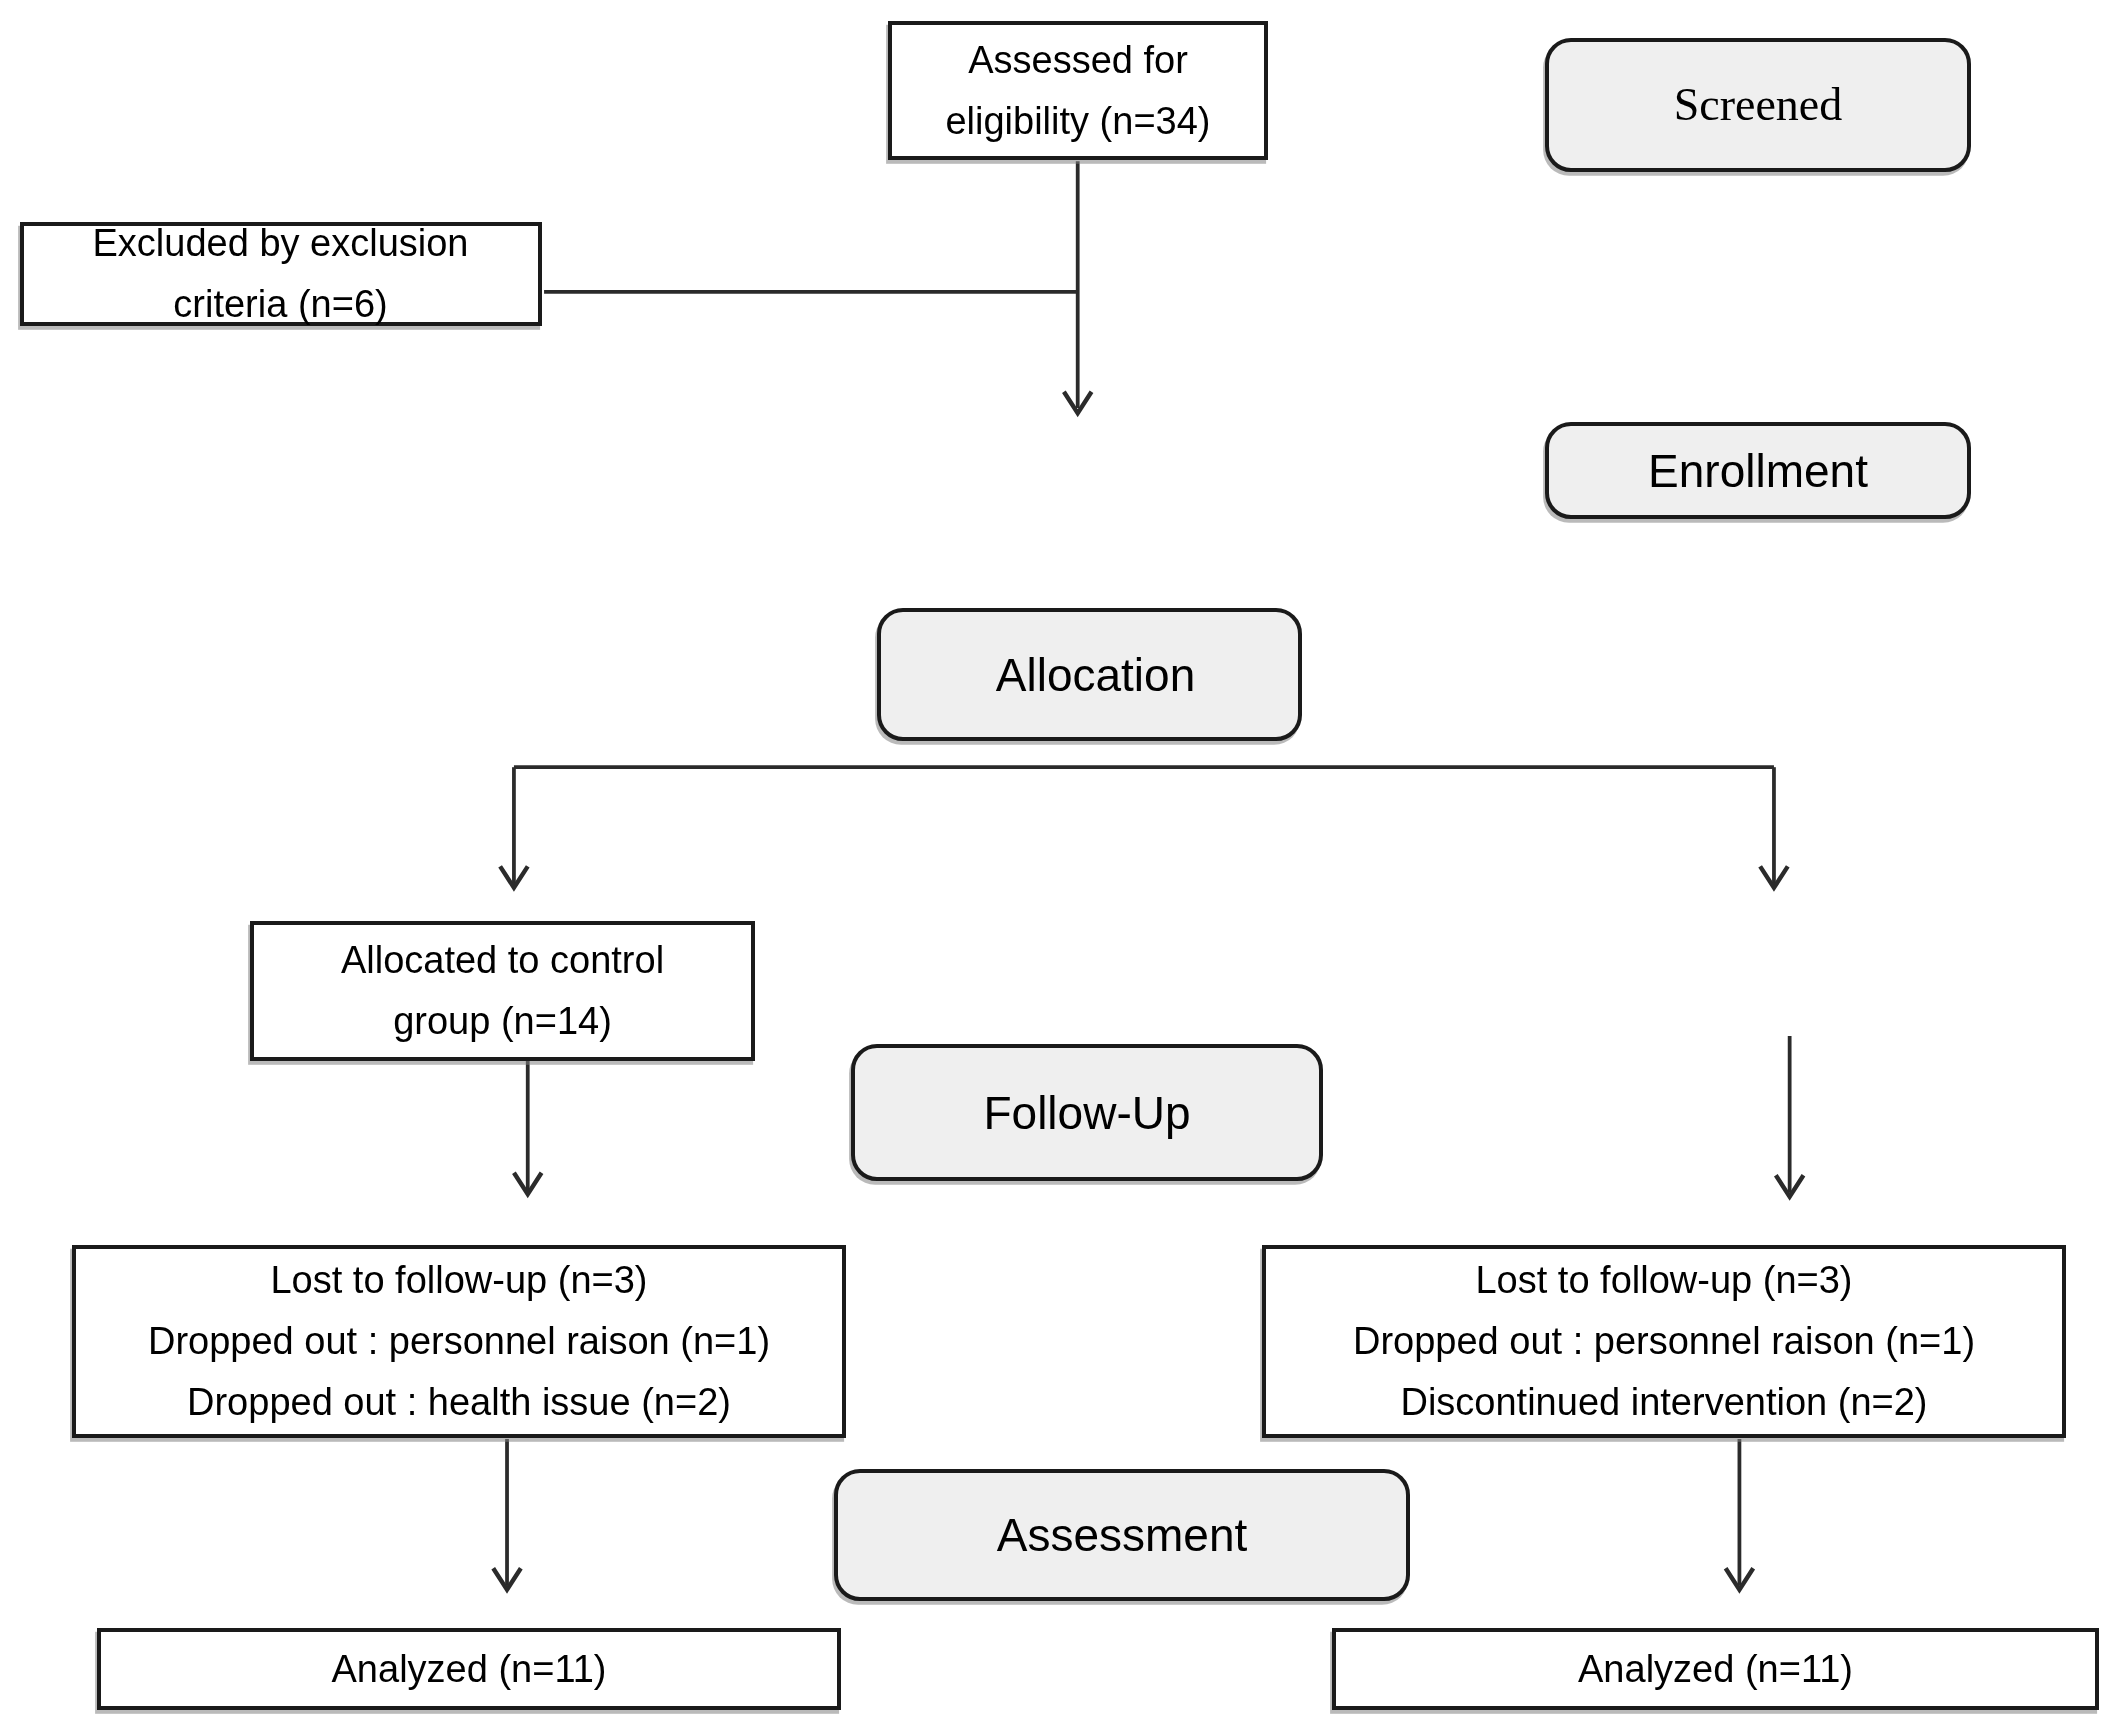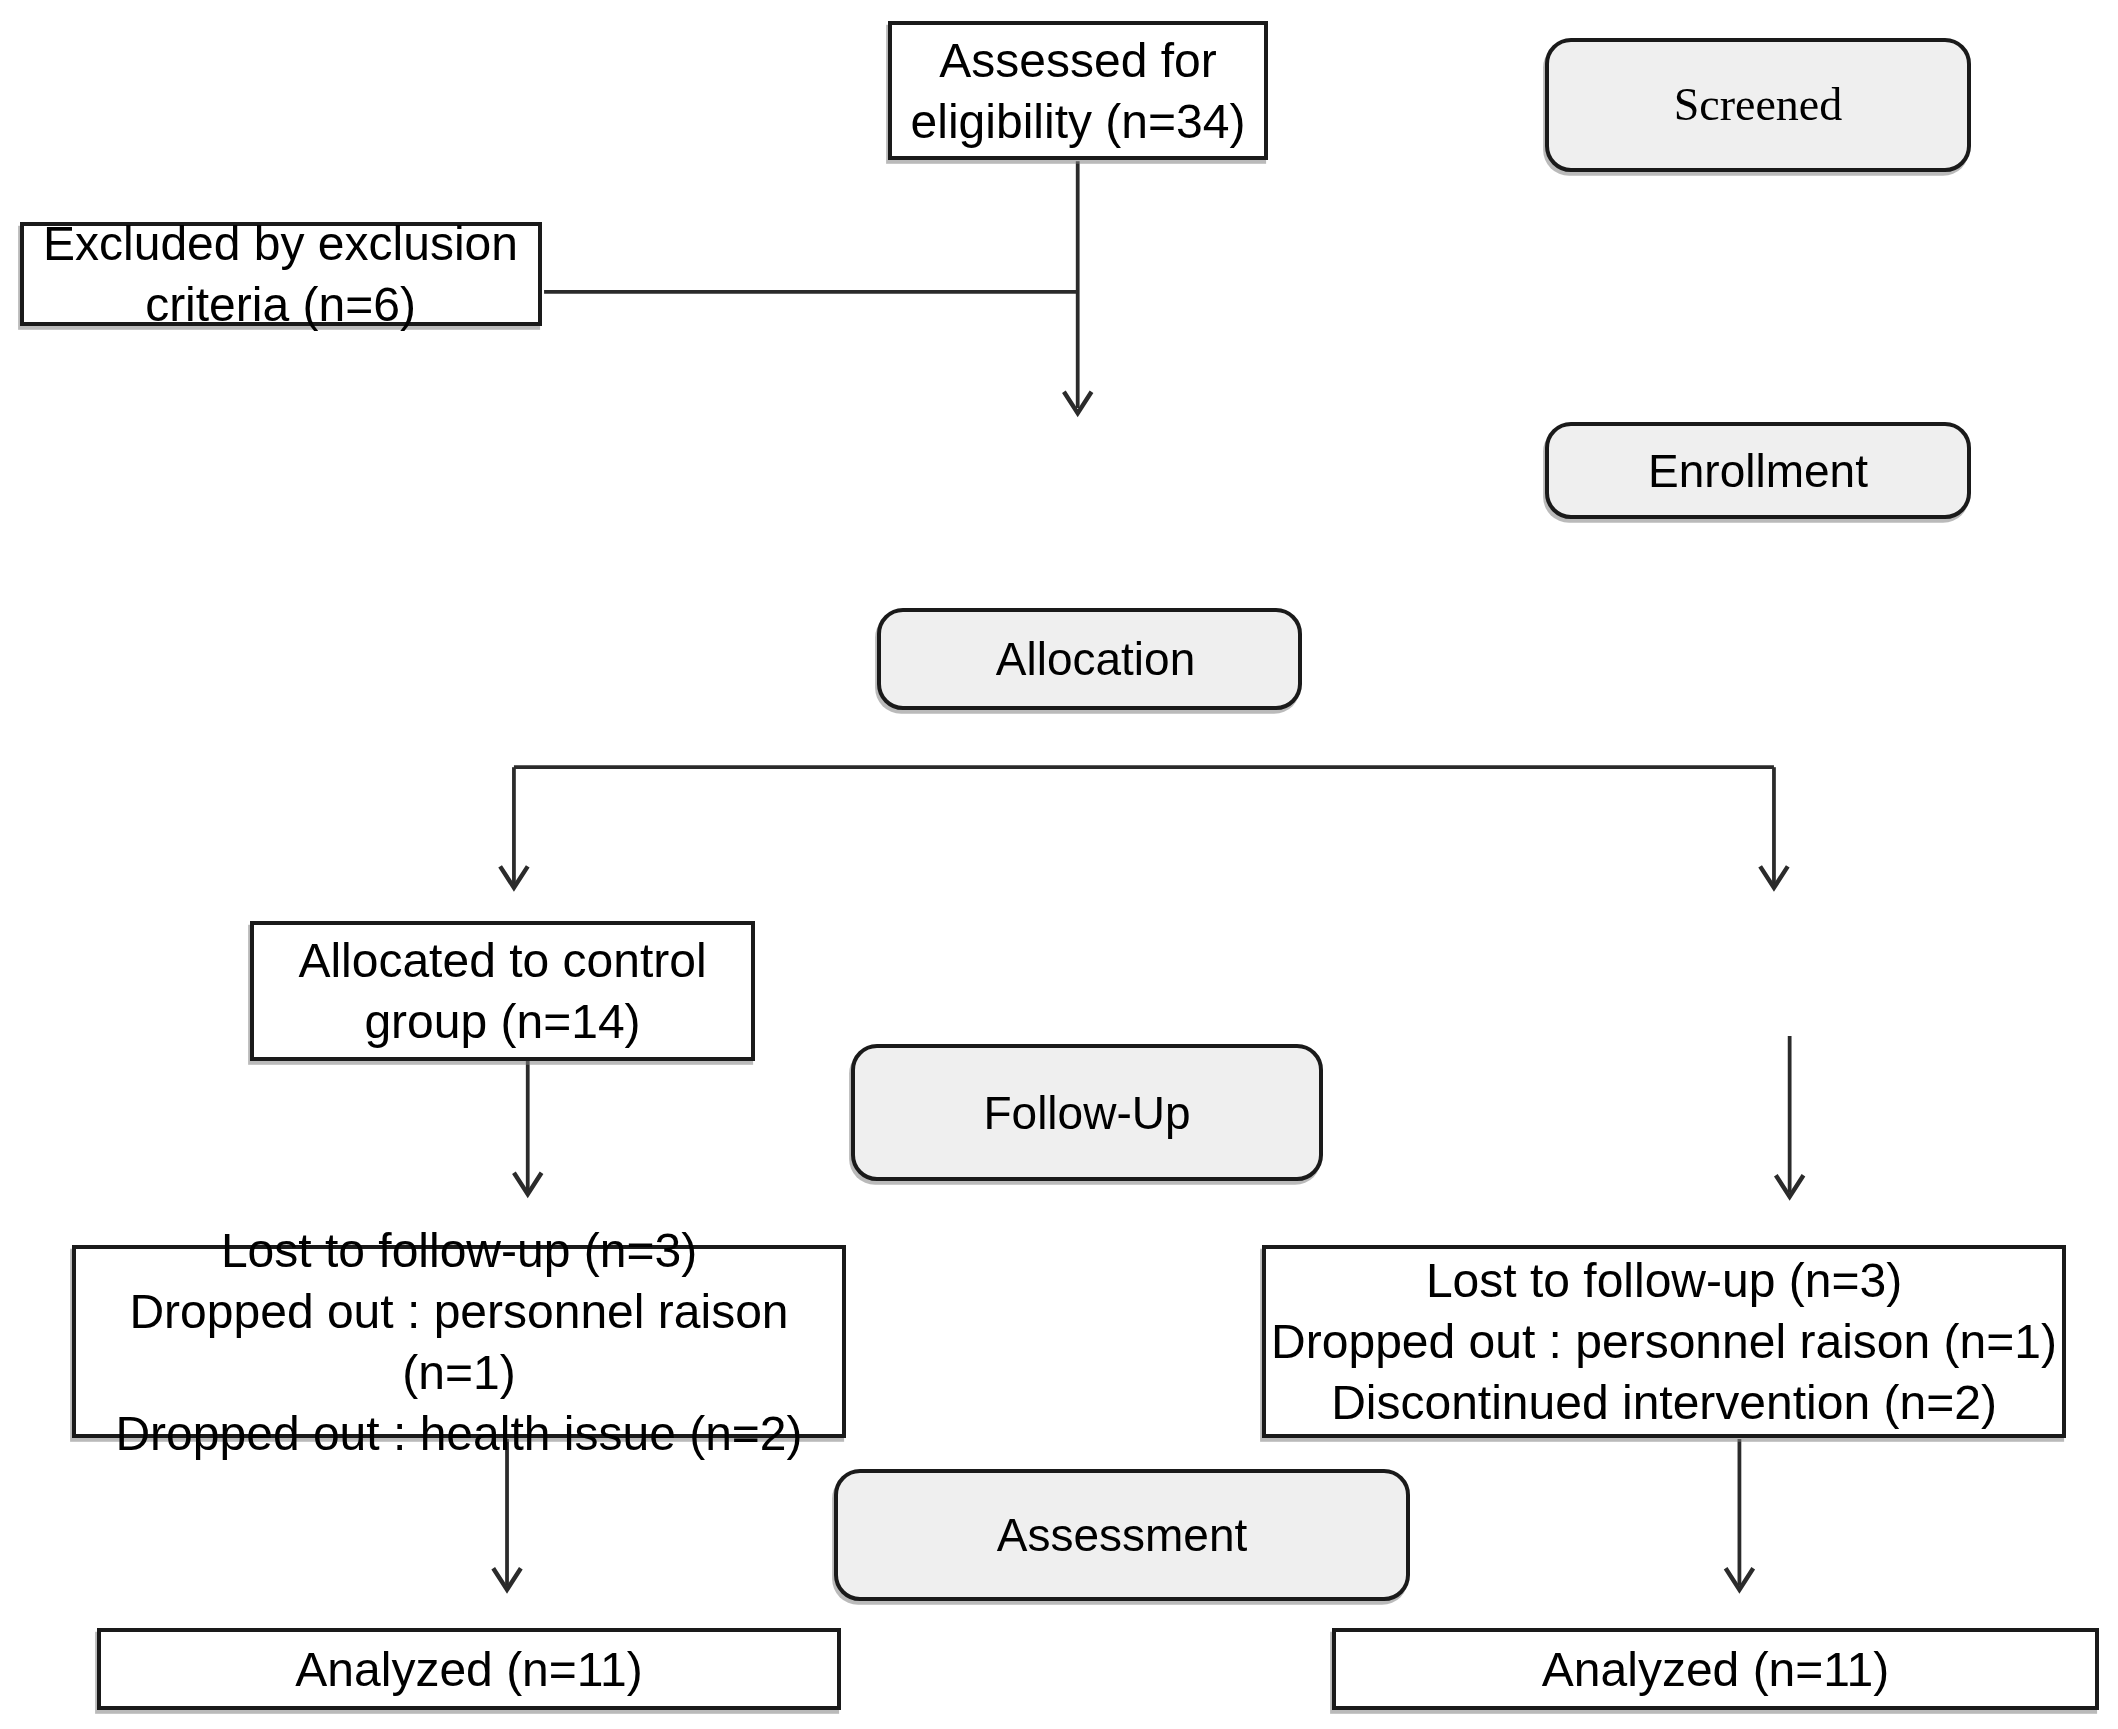--- a/index.html
+++ b/index.html
@@ -23,21 +23,21 @@
     display: flex;
     align-items: center;
     justify-content: center;
     text-align: center;
     box-sizing: border-box;
     white-space: pre-line;
   }
   .rect-box {
     background: #ffffff;
     border: 4.4px solid #1a1a1a;
-    font-size: 48px;
+    font-size: 38px;
     line-height: 61px;
     box-shadow: -1.9px 3.8px 0 rgba(130,130,130,0.55);
   }
   .stage-box {
     background: #efefef;
     border: 4.4px solid #1a1a1a;
     border-radius: 26px;
     font-size: 46px;
     line-height: 50px;
     box-shadow: -1.9px 3.8px 0 rgba(130,130,130,0.55);
@@ -95,20 +95,20 @@
 Discontinued intervention (n=2)</div>
 
   <div class="node rect-box" style="left:97px; top:1628px; width:744px; height:82px;">Analyzed (n=11)</div>
 
   <div class="node rect-box" style="left:1332px; top:1628px; width:767px; height:82px;">Analyzed (n=11)</div>
 
   <div class="node stage-box" style="left:1545px; top:38px; width:426px; height:134px;font-family:Liberation Serif, serif;">Screened</div>
 
   <div class="node stage-box" style="left:1545px; top:422px; width:426px; height:97px;">Enrollment</div>
 
-  <div class="node stage-box" style="left:877px; top:608px; width:425px; height:102px;padding-left:12px;">Allocation</div>
+  <div class="node stage-box" style="left:877px; top:608px; width:425px; height:133px;padding-left:12px;">Allocation</div>
 
   <div class="node stage-box" style="left:851px; top:1044px; width:472px; height:137px;">Follow-Up</div>
 
   <div class="node stage-box" style="left:834px; top:1469px; width:576px; height:132px;">Assessment</div>
 
 </div>
 
 
 </body></html>

